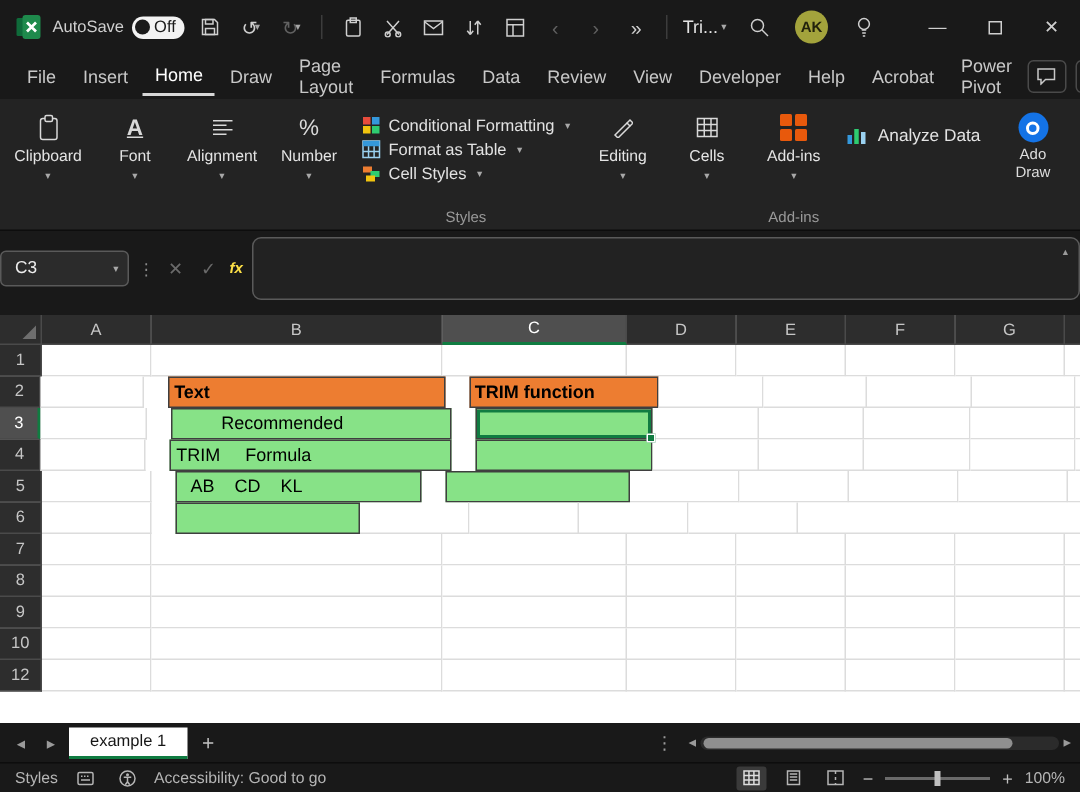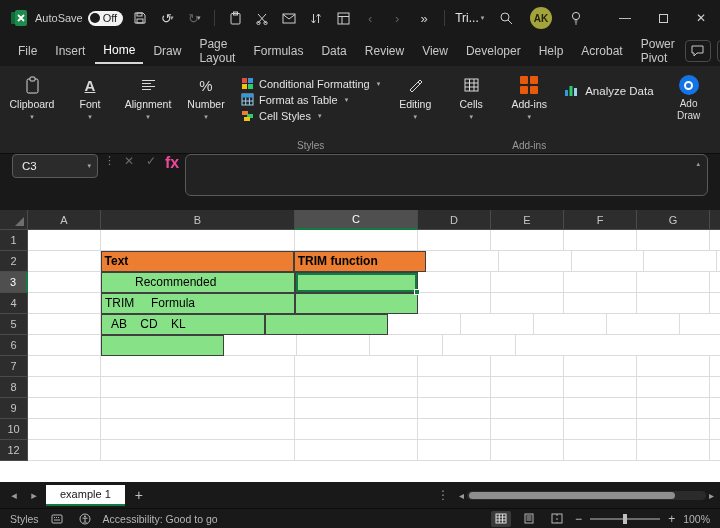--- a/index.html
+++ b/index.html
@@ -61,29 +61,29 @@
   .adobe-circle { width:20px; height:20px; border-radius:50%; background:#1473E6;
                   display:flex; align-items:center; justify-content:center; }
   .adobe-inner { width:9px; height:9px; border:2px solid #ffffff; border-radius:50%; }
   .adobe-lines { font-size:10px; color:#dddddd; text-align:center; line-height:12px; }
   .ribbon-expand { display:flex; align-items:center; color:#bbbbbb; font-size:12px; padding:0 3px; }
   .ribbon-endstrip { flex:1; background:#0c0c0c; }
   .addins-grid { display:grid; grid-template-columns:8px 8px; grid-template-rows:8px 8px; gap:2px; }
   .addins-grid span { background:#E8590C; border-radius:1px; }
 
   
-  .formulabar { height:50px; display:flex; align-items:flex-start; gap:6px; padding:0 12px;
+  .formulabar { height:50px; display:flex; align-items:center; gap:6px; padding:0 0;
                 background:#191919; flex:0 0 50px; }
   .namebox { width:86px; height:24px; background:#2b2b2b; border:1px solid #5a5a5a;
              border-radius:4px; display:flex; align-items:center; padding:0 6px 0 9px;
              color:#eeeeee; font-size:11.5px; }
   .namebox .chev { margin-left:auto; }
   .vdots { color:#8a8a8a; font-size:11px; }
   .fbtn { color:#6a6a6a; font-size:12px; width:16px; text-align:center; }
-  .fx { color:#ec4899; font-size:16px; font-weight:bold; }
+  .fx { color:#fde047; font-style:italic; font-size:10px; font-weight:bold; }
   .formula-input { flex:1; height:42px; background:#222222; border:1px solid #5a5a5a;
                    border-radius:6px; position:relative; color:#eeeeee; font-size:12px;
                    padding:4px 20px 4px 8px; }
   .fb-collapse { position:absolute; right:7px; top:5px; font-size:7px; color:#9b9b9b; }
 
   
   .gap-strip { height:6px; background:#191919; flex:0 0 6px; }
   .grid-wrap { background:#ffffff; flex:0 0 272px; overflow:hidden; }
   .grid-row { display:flex; height:21px; }
   .grid-row.header-row { height:20px; }
@@ -97,21 +97,21 @@
   .col-header.sel-col { background:#4f4f4f; color:#ffffff; border-bottom:2px solid #107C41; }
   .col-header.hfiller { flex:1; border-right:none; }
   .row-header { width:28px; background:#2d2d2d; color:#c6c6c6; font-size:11px;
                 display:flex; align-items:center; justify-content:center;
                 border-right:1px solid #4a4a4a; border-bottom:1px solid #4a4a4a; }
   .row-header.sel-row { background:#4f4f4f; color:#ffffff; border-right:2px solid #107C41; }
   .cell { height:100%; background:#ffffff; border-right:1px solid #dcdcdc;
           border-bottom:1px solid #dcdcdc; font-size:12px; color:#000000;
           line-height:19px; padding-left:3px; white-space:pre; overflow:hidden; }
   .cell.rfiller { flex:1; border-right:none; }
-  .cell.tbl { border:1px solid #3f3f3f; }
+  .cell.tbl { border:1px solid #3f3f3f;margin-left:16px; }
   .cell.selcell { box-shadow:inset 0 0 0 2px #107C41; position:relative; overflow:visible; }
   .fill-handle { position:absolute; right:-3px; bottom:-3px; width:6px; height:6px;
                  background:#107C41; border:1px solid #ffffff; z-index:3; }
 
   
   .sheetbar { height:26px; background:#191919; display:flex; align-items:center;
               padding:0 6px; gap:4px; flex:0 0 26px; }
   .nav-chev { color:#9a9a9a; font-size:11px; width:16px; text-align:center; }
   .sheet-tab { background:#ffffff; color:#161616; font-size:11px; height:21px;
                display:flex; align-items:center; padding:0 14px;

